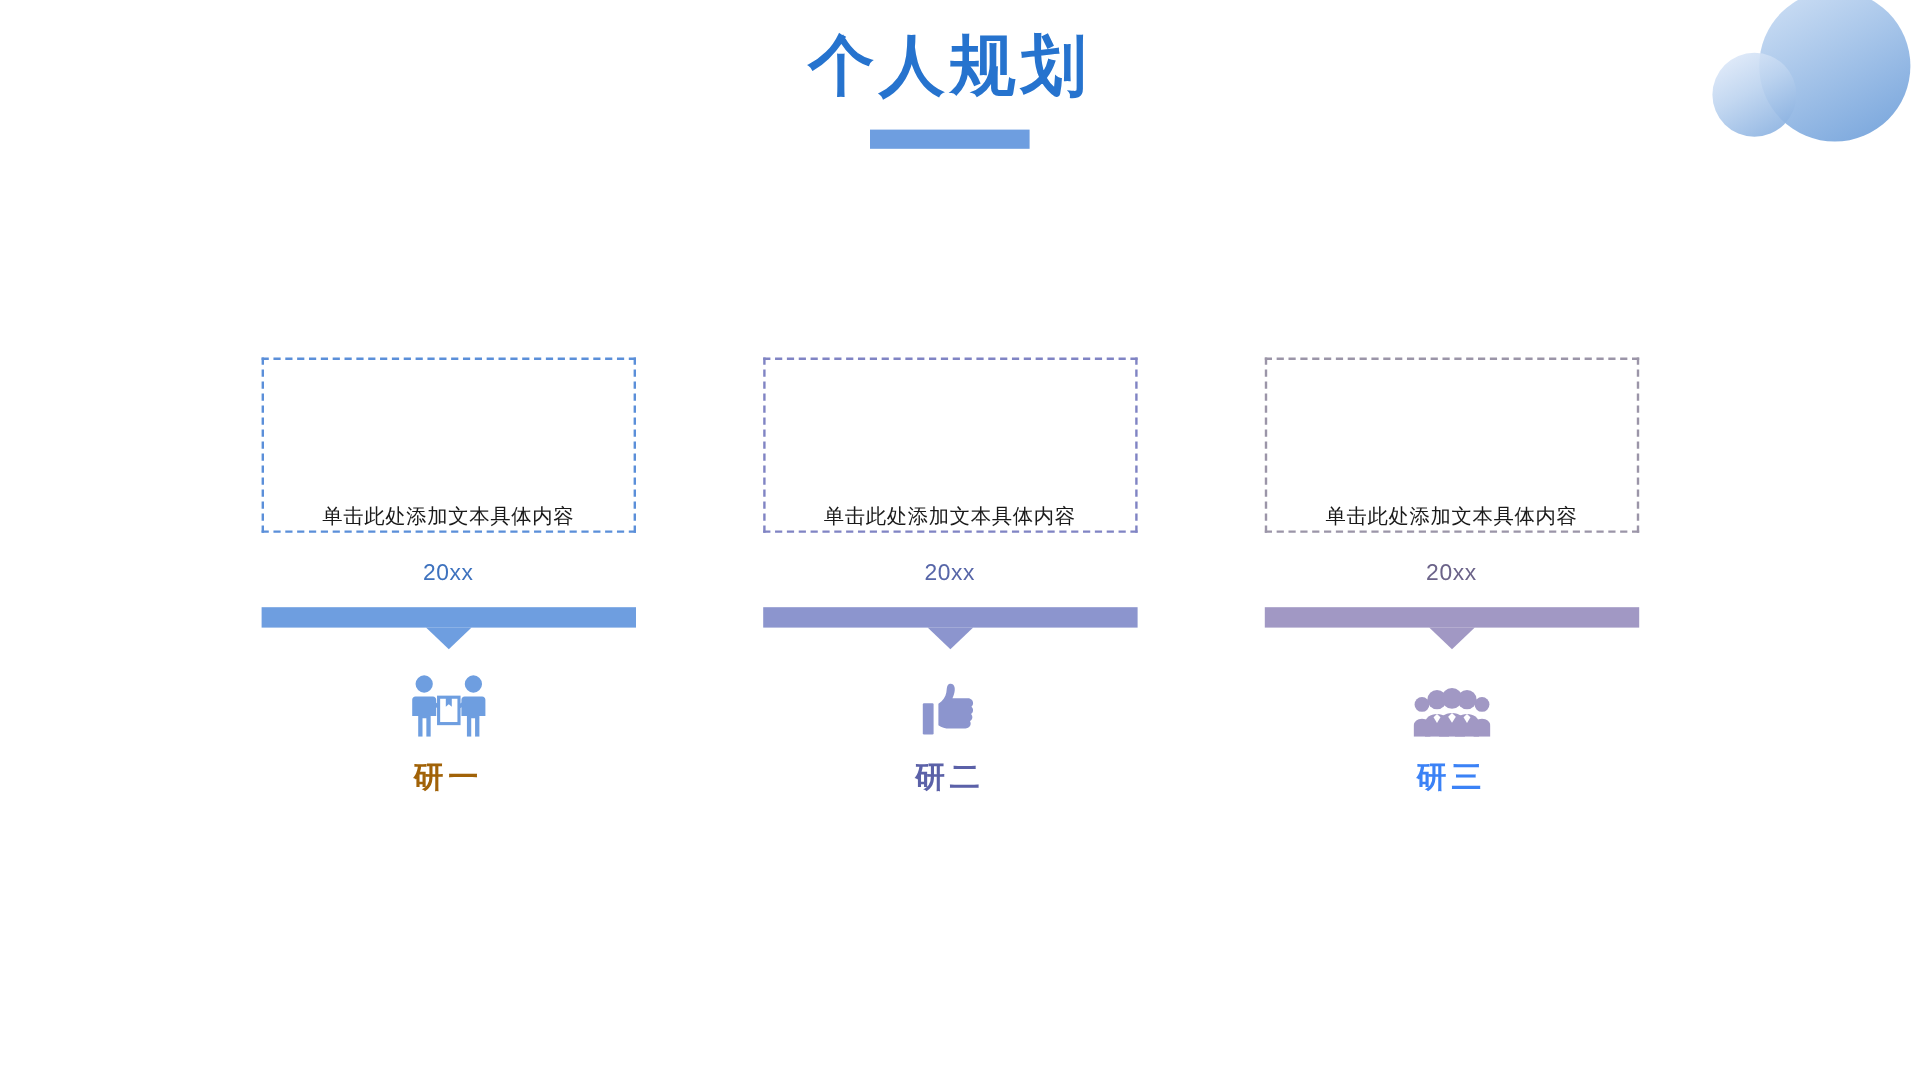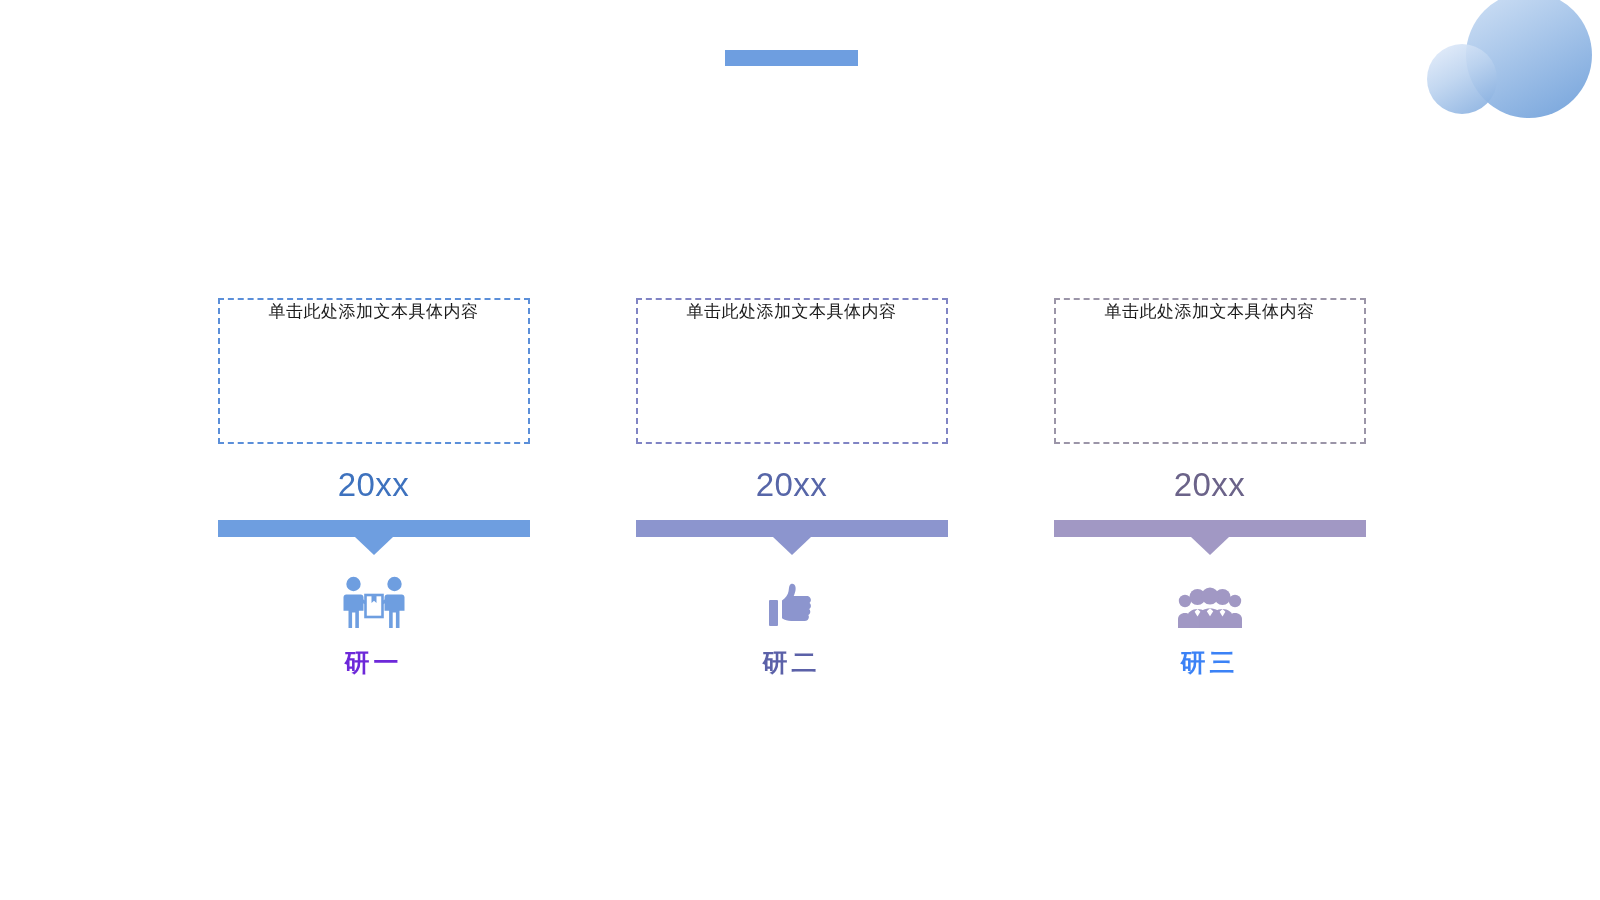--- a/index.html
+++ b/index.html
@@ -84,33 +84,33 @@
     flex-direction: column;
     align-items: center;
   }
 
   .note-box {
     width: 100%;
     height: 146px;
     box-sizing: border-box;
     border: 2px dashed #5b8fd9;
     display: flex;
-    align-items: flex-start;
+    align-items: flex-end;
     justify-content: center;
   }
   .note-text {
     font-size: 17px;
     color: #1a1a1a;
     letter-spacing: 0.5px;
     font-family: "Liberation Sans", "DejaVu Sans", sans-serif;
   }
 
   .year-label {
     margin-top: 24px;
-    font-size: 33px;
+    font-size: 19px;
     color: #3e72be;
     letter-spacing: 0.5px;
     line-height: 1;
   }
 
   .arrow-bar-wrap {
     margin-top: 19px;
     width: 100%;
     position: relative;
     height: 36px;
@@ -157,20 +157,21 @@
 </style>
 </head>
 <body style="background: rgb(255, 255, 255);">
 
 <div id="deco-circles">
   <div class="deco-circle" id="deco-circle-large"></div>
   <div class="deco-circle" id="deco-circle-small"></div>
 </div>
 
 <div id="title-block">
+  <div id="page-title" style="color: rgb(38, 115, 206);">个人规划</div>
   <div id="title-underline" style="background: rgb(110, 158, 224);"></div>
 </div>
 
 <div id="columns">
 
   <div class="column">
     <div class="note-box" style="border-color: rgb(91, 143, 217);">
       <span class="note-text">单击此处添加文本具体内容</span>
     </div>
     <div class="year-label" style="color: rgb(62, 114, 190);">20xx</div>
@@ -185,21 +186,21 @@
           <path d="M6.2 18.5h14.6c1.5 0 2.7 1.2 2.7 2.7v13.5h-4.6V52h-3.6V36.5h-3.2V52H8.5V34.7H3.5V21.2c0-1.5 1.2-2.7 2.7-2.7z"></path>
           <path d="M21.5 22.5l6.2 3.4-1.6 3.1-6.2-3.4z"></path>
           <circle cx="54.5" cy="8" r="7.2"></circle>
           <path d="M47.2 18.5h14.6c1.5 0 2.7 1.2 2.7 2.7v13.5h-5V52h-3.6V36.5h-3.2V52h-3.6V34.7h-4.6V21.2c0-1.5 1.2-2.7 2.7-2.7z"></path>
           <path d="M46.5 22.5l-6.2 3.4 1.6 3.1 6.2-3.4z"></path>
         </g>
         <rect x="25.5" y="19" width="17" height="22" fill="#ffffff" stroke="#6E9EE0" stroke-width="2.6"></rect>
         <path d="M31.5 19h5v8l-2.5-2.2L31.5 27z" fill="#6E9EE0"></path>
       </svg>
     </div>
-    <div class="stage-label" style="color: #6d28d9; font-family: Liberation Serif, serif;">研一</div>
+    <div class="stage-label" style="color: #a16207; font-family: Liberation Serif, serif;">研一</div>
   </div>
 
   <div class="column">
     <div class="note-box" style="border-color: rgb(128, 132, 196);">
       <span class="note-text">单击此处添加文本具体内容</span>
     </div>
     <div class="year-label" style="color: rgb(87, 102, 168);">20xx</div>
     <div class="arrow-bar-wrap">
       <div class="arrow-bar" style="background: rgb(140, 149, 206);"></div>
       <div class="arrow-tip" style="border-top-color: rgb(140, 149, 206);"></div>

